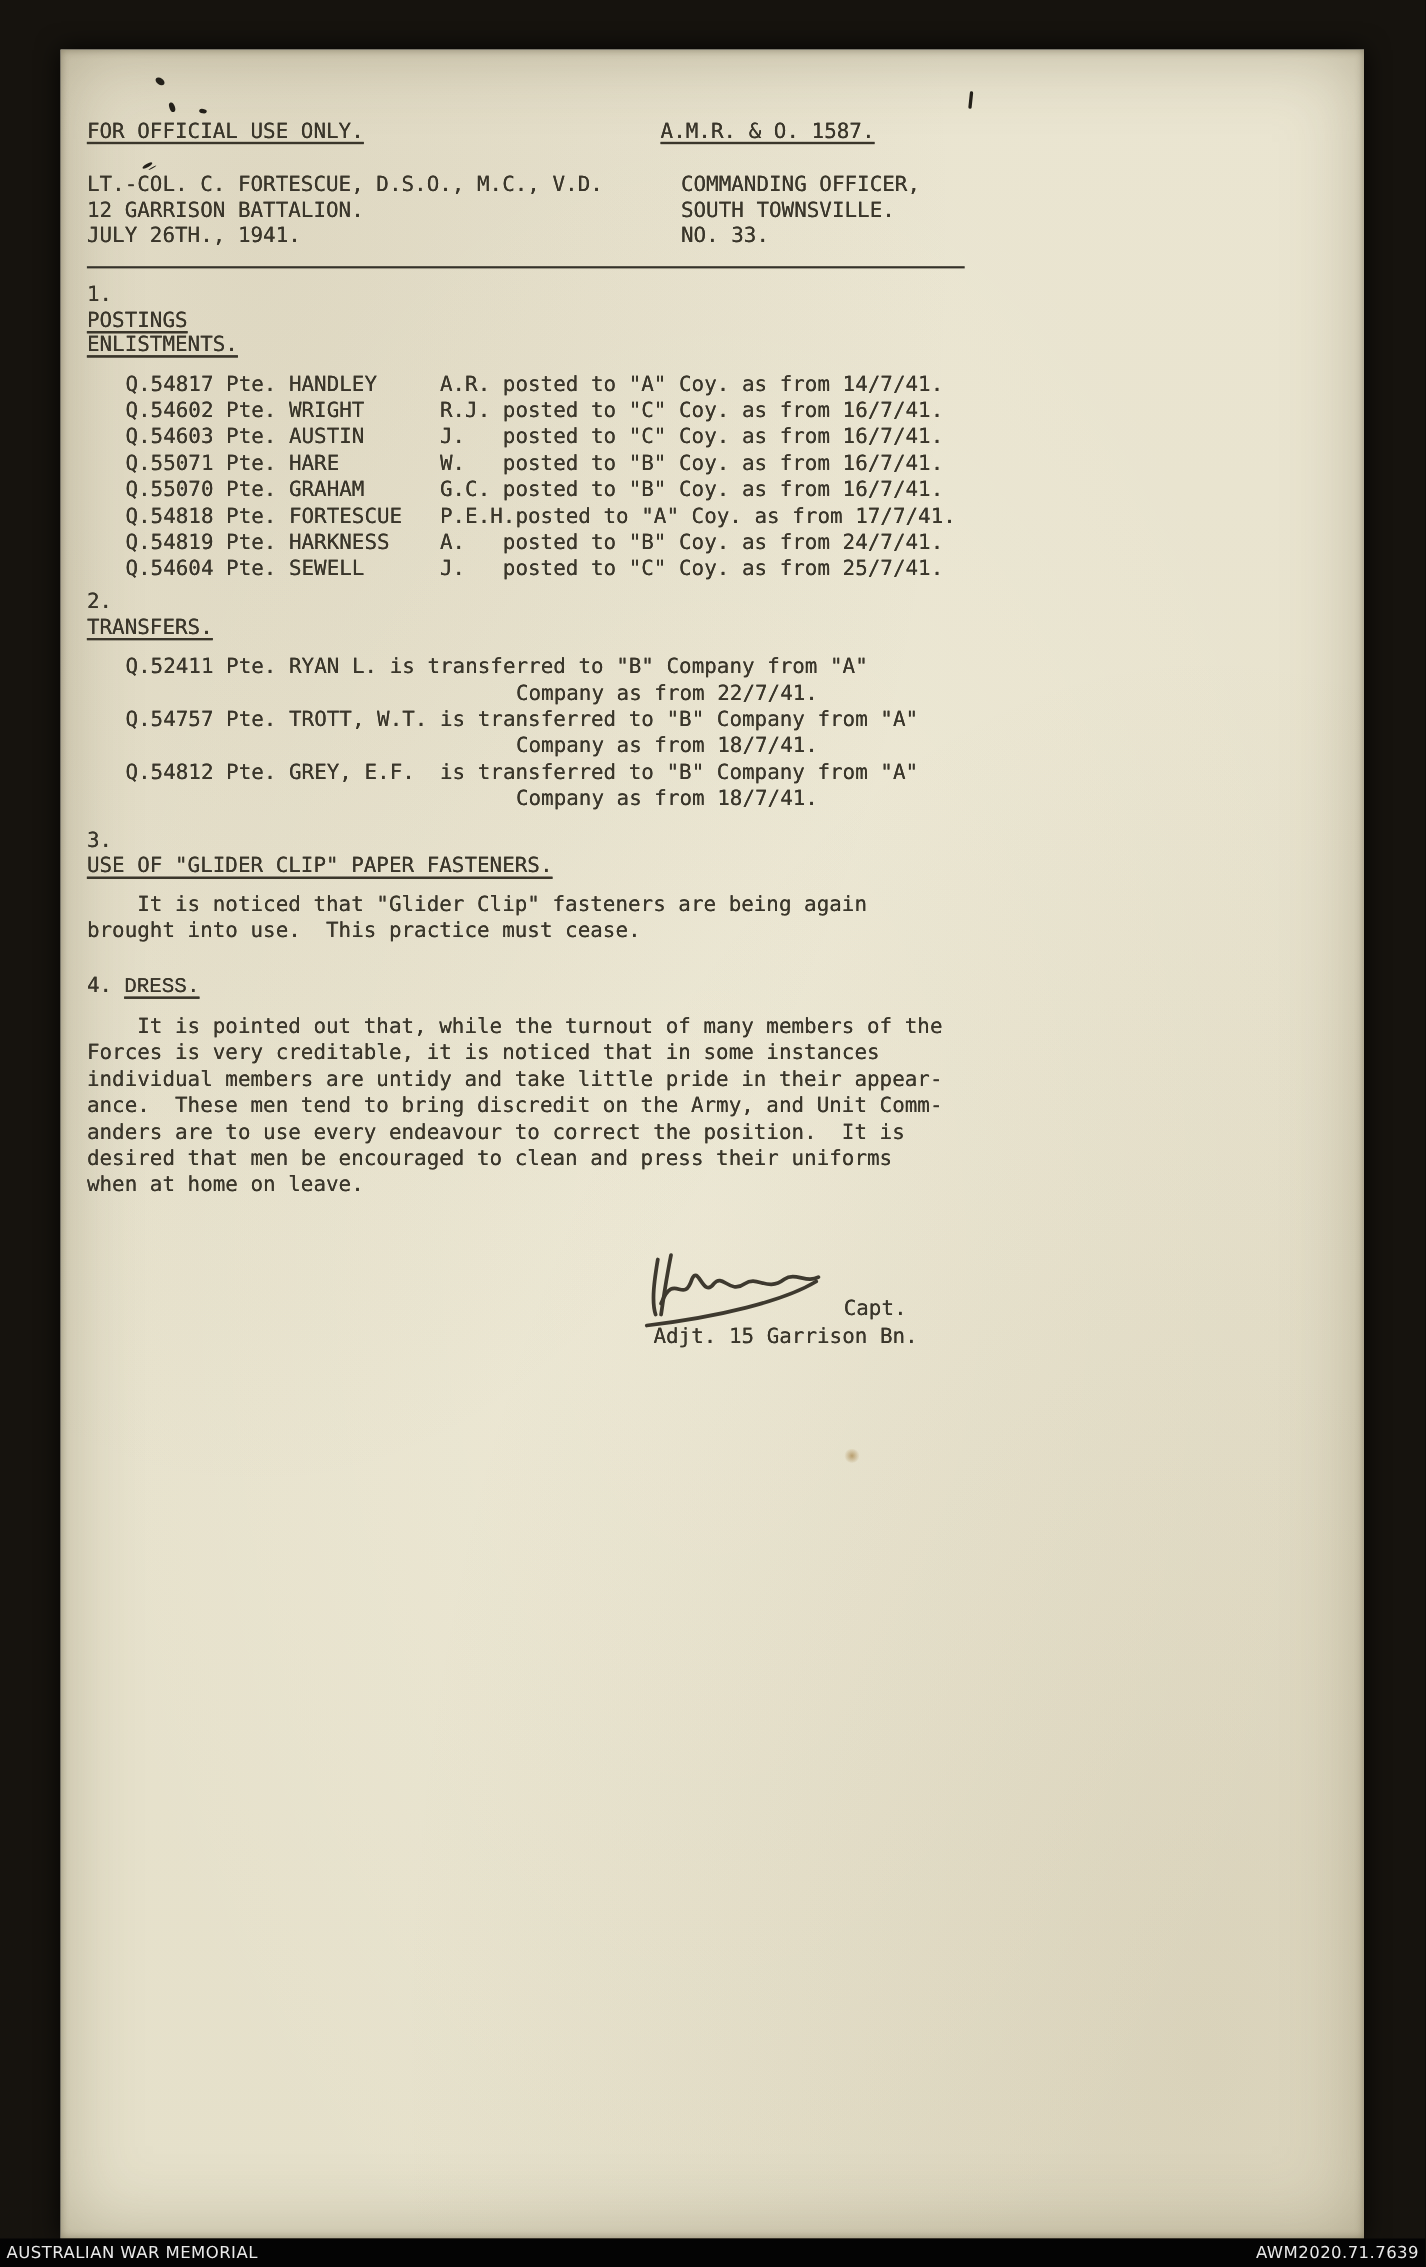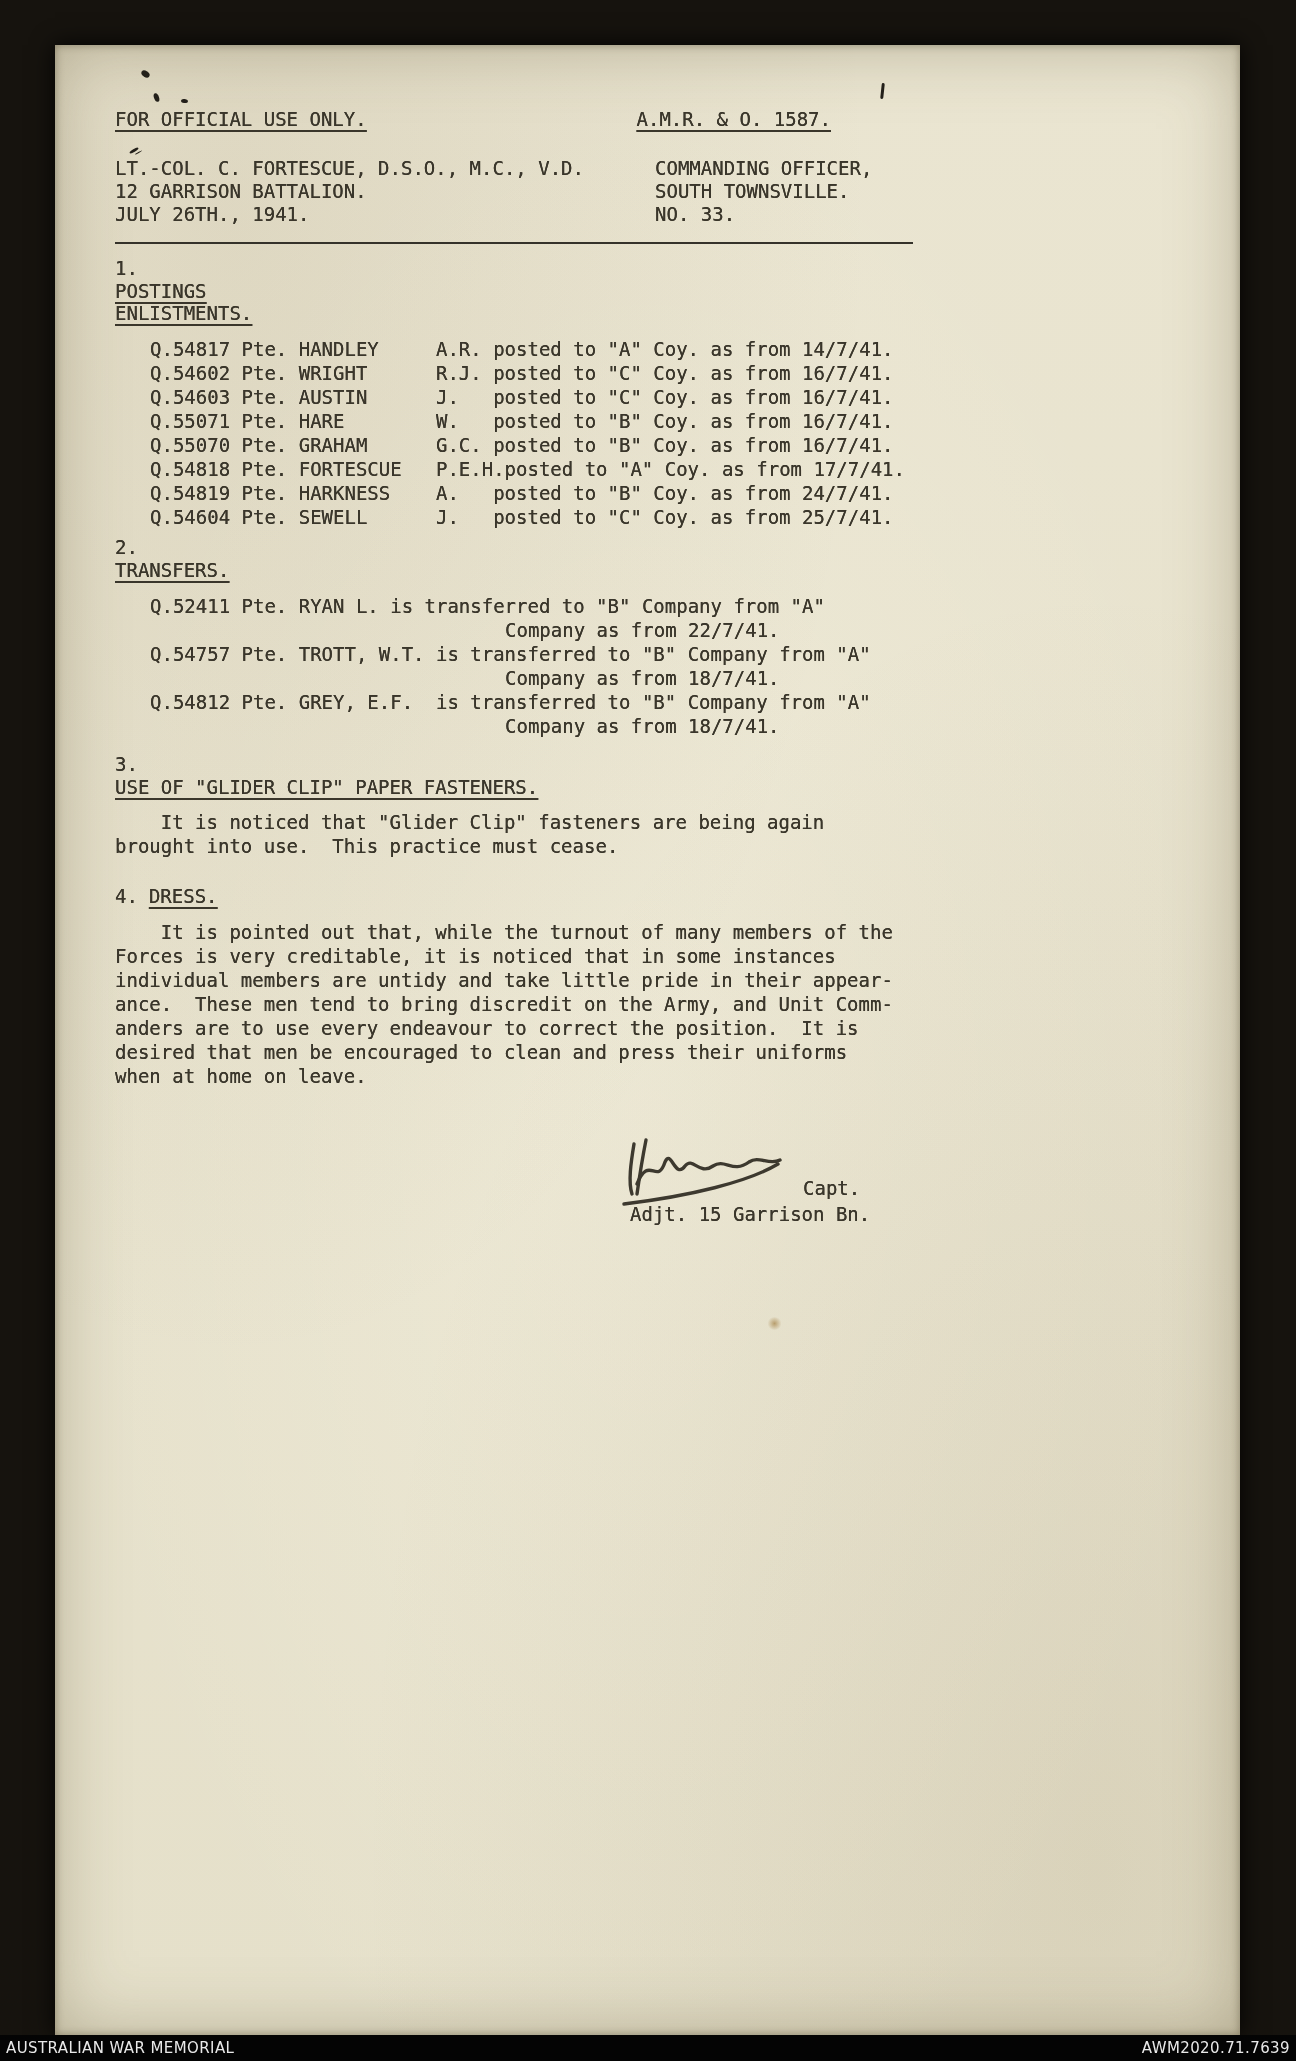--- a/index.html
+++ b/index.html
@@ -20,21 +20,21 @@
       radial-gradient(ellipse at 50% 55%, rgba(255,252,238,0.25), transparent 70%),
       linear-gradient(#eae5d1, #e5e0ca);
     box-shadow:
       inset 0 0 70px rgba(95,82,50,0.35),
       inset 0 0 8px rgba(60,52,32,0.45),
       0 0 22px rgba(0,0,0,0.9);
   }
   .content{
     position:relative;
     width:815px;
-    padding:62px 0 0 60px;
+    padding:62px 0 0 24px;
     color:#3a362b;
     font-size:19px;
     line-height:24px;
     text-shadow:0 0 0.6px currentColor;
   }
   .u{
     text-decoration:underline;
     text-decoration-thickness:1.8px;
     text-underline-offset:4px;
   }
@@ -51,21 +51,21 @@
   .prow{display:flex;white-space:pre;line-height:24px;}
   .c-serial{width:8ch;flex-shrink:0;}
   .c-rank{width:5ch;flex-shrink:0;}
   .c-name{width:12ch;flex-shrink:0;}
   .c-init{min-width:5ch;flex-shrink:0;}
   .transfers-block{margin-top:13px;}
   .t-line1{margin-left:35px;white-space:pre;}
   .t-line2{margin-left:390px;white-space:pre;}
   .para{white-space:pre;margin-top:12px;}
   .dress-head{margin-top:26px;}
-  .dress-head .hd{margin-left:11px;}
+  .dress-head .hd{margin-left:11px;font-family:Liberation Mono, monospace;}
   .sig{position:relative;width:345px;height:100px;margin-left:505px;margin-top:48px;}
   .sig svg{position:absolute;left:0;top:0;}
   .sig .capt{position:absolute;left:183px;top:40px;white-space:pre;}
   .sig .unit{position:absolute;left:10px;top:66px;white-space:pre;}
   .ink-speck{position:absolute;background:#23201a;border-radius:50%;}
   .speck1{left:86px;top:26px;width:9px;height:6px;transform:rotate(35deg);}
   .speck2{left:99px;top:48px;width:5px;height:9px;transform:rotate(-20deg);}
   .speck3{left:126px;top:54px;width:7px;height:4px;transform:rotate(10deg);}
   .speck4{left:74px;top:104px;width:10px;height:3px;transform:rotate(-30deg);box-shadow:3px 4px 0 -1px #23201a;}
   .speck5{left:826px;top:38px;width:3px;height:16px;border-radius:2px;transform:rotate(6deg);}

